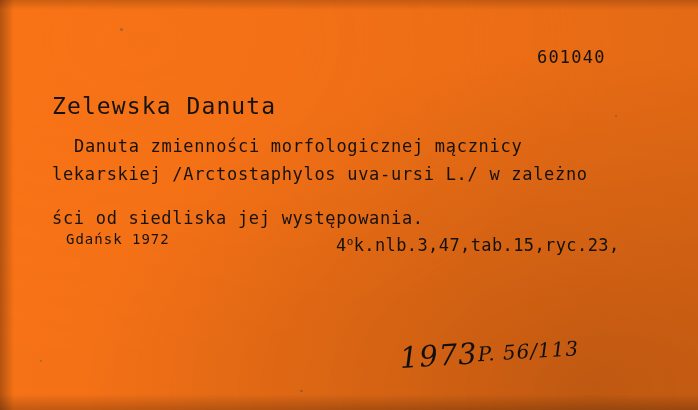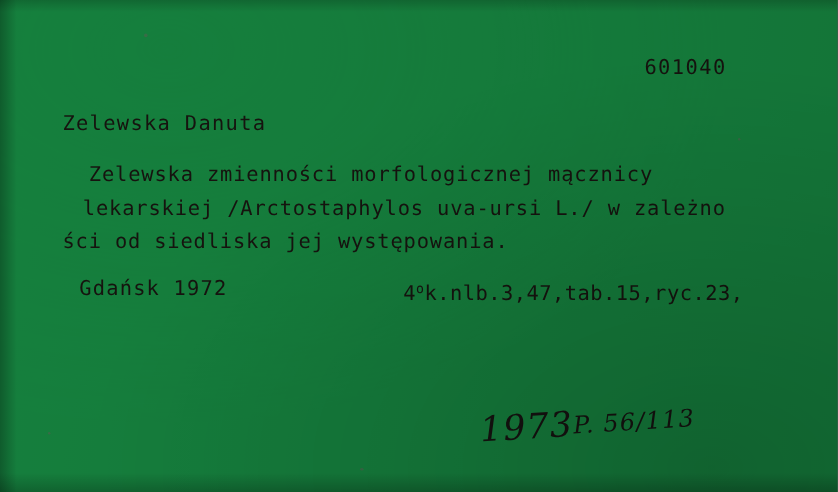--- a/index.html
+++ b/index.html
@@ -6,21 +6,21 @@
     margin: 0;
     padding: 0;
   }
   body {
     background: #000;
   }
   .card {
     position: relative;
     width: 698px;
     height: 410px;
-    background: #15803d;
+    background: #f97316;
     overflow: hidden;
     font-family: "DejaVu Sans Mono", monospace;
     color: #16130f;
   }
   
   .grain {
     position: absolute;
     inset: 0;
     pointer-events: none;
     background:
@@ -57,45 +57,45 @@
 
   .acc-number {
     left: 537px;
     top: 47px;
     font-size: 17px;
     letter-spacing: 1.2px;
   }
   .author {
     left: 52px;
     top: 93px;
-    font-size: 17px;
+    font-size: 23px;
     letter-spacing: 1.1px;
   }
   .title-1 {
     left: 74px;
     top: 136px;
     font-size: 17px;
     letter-spacing: 0.7px;
   }
   .title-2 {
-    left: 69px;
+    left: 52px;
     top: 164px;
     font-size: 17px;
     letter-spacing: 0.7px;
   }
   .title-3 {
     left: 52px;
-    top: 192px;
+    top: 208px;
     font-size: 17px;
     letter-spacing: 0.7px;
   }
   .imprint {
     left: 66px;
     top: 231px;
-    font-size: 17px;
+    font-size: 14px;
     letter-spacing: 1px;
   }
   .collation-1 {
     left: 336px;
     top: 235px;
     font-size: 17px;
     letter-spacing: 0.4px;
   }
   .collation-sup {
     position: relative;
@@ -139,21 +139,21 @@
 </style>
 </head>
 <body>
 
 <div class="card">
 
   <div class="txt acc-number">601040</div>
 
   <div class="txt author">Zelewska Danuta</div>
 
-  <div class="txt title-1">Zelewska zmienności morfologicznej mącznicy</div>
+  <div class="txt title-1">Danuta zmienności morfologicznej mącznicy</div>
   <div class="txt title-2">lekarskiej /Arctostaphylos uva-ursi L./ w zależno</div>
   <div class="txt title-3">ści od siedliska jej występowania.</div>
 
   <div class="txt imprint">Gdańsk 1972</div>
 
   <div class="txt collation-1"><span>4</span><span class="collation-sup">o</span><span>k.nlb.3,47,tab.15,ryc.23,</span></div>
 
 
 
   <div class="txt handwritten"><span>1973</span><span class="hand-small">P. 56/113</span></div>

